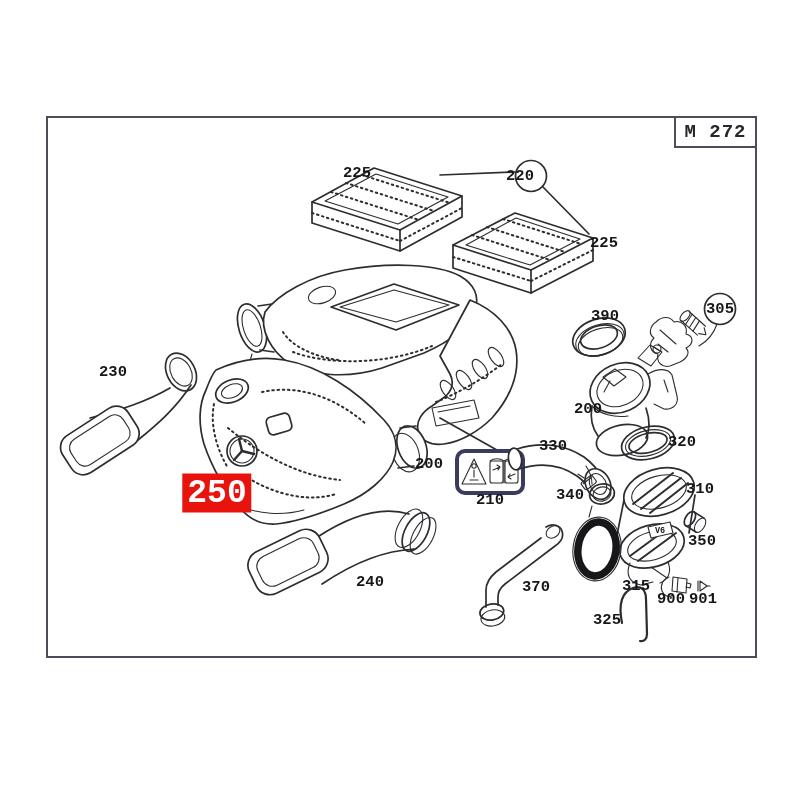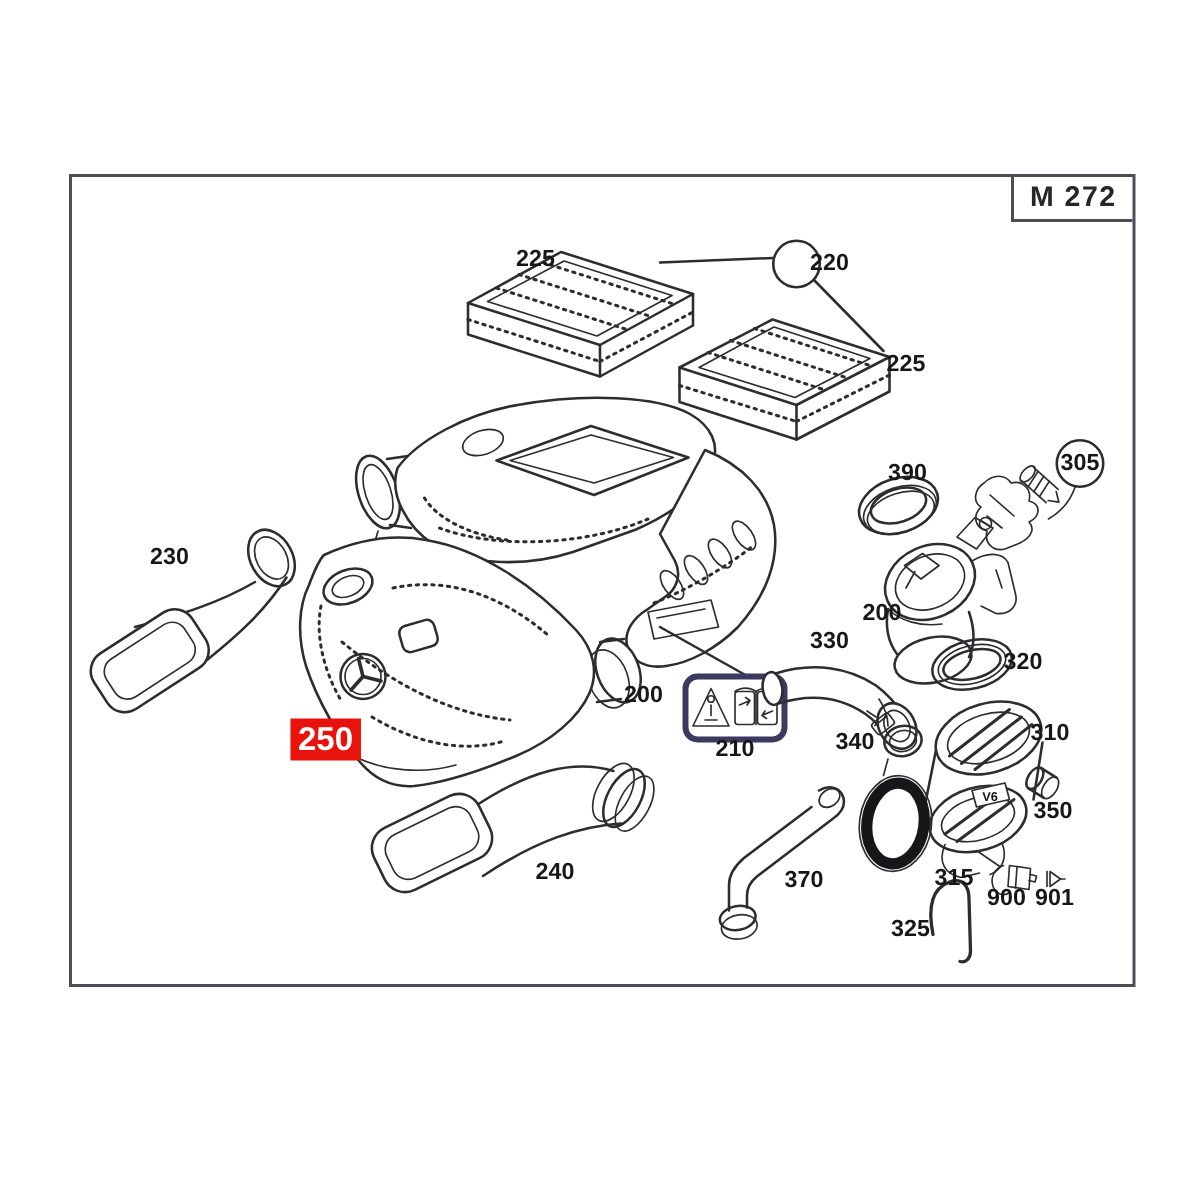--- a/index.html
+++ b/index.html
@@ -1,29 +1,29 @@
 <!DOCTYPE html>
 <html><head>
 <meta charset="utf-8">
 <style>
   html,body{margin:0;padding:0;background:#ffffff;width:800px;height:800px;overflow:hidden;}
-  .canvas{position:relative;width:800px;height:624px;background:#ffffff;font-family:Liberation Sans, sans-serif;}
+  .canvas{position:relative;width:800px;height:624px;background:#ffffff;font-family:Liberation Mono, monospace;}
   #frame{position:absolute;left:46px;top:116px;width:707px;height:538px;border:2px solid #4d4d57;background:#ffffff;}
   #code-box{position:absolute;left:674px;top:118px;width:79px;height:28px;border-left:2px solid #4d4d57;border-bottom:2px solid #4d4d57;display:flex;align-items:center;justify-content:center;}
   #code-box span{font-size:19px;font-weight:bold;color:#26262b;letter-spacing:1px;}
   #art{position:absolute;left:0;top:0;}
   #art path,#art ellipse,#art circle,#art line,#art rect,#art polyline{fill:none;stroke:#2d2d31;stroke-width:1.7;stroke-linecap:round;stroke-linejoin:round;}
   #art .fw{fill:#ffffff;}
   #art .thin{stroke-width:1.1;}
   #art .dots{stroke-dasharray:1.6 3.6;stroke-width:2;}
   #art .plate{stroke:#3b3b5f;stroke-width:4;fill:#ffffff;}
   #art .seal{stroke-width:7.5;stroke:#17171a;}
   #labels{position:absolute;left:0;top:0;width:800px;height:800px;padding-left:28px;}
   .part-label{position:absolute;transform:translate(-50%,-50%);font-size:15.5px;font-weight:bold;color:#17171a;white-space:nowrap;}
-  .part-label.highlight{background:#e8130c;color:#ffffff;font-size:22px;padding:1px 5px;}
+  .part-label.highlight{background:#e8130c;color:#ffffff;font-size:33px;padding:1px 5px;}
   .part-label.tiny{font-size:8.5px;text-align:center;}
 </style>
 </head>
 <body>
 
 <div class="canvas">
   <div id="frame"></div>
   <div id="code-box">
     <span>M 272</span>
   </div>
@@ -299,27 +299,27 @@
 
     <g>
       <line class="thin" x1="698" y1="581" x2="698" y2="591"></line>
       <path class="thin" d="M700,581 L707,586 L700,591 Z"></path>
       <line class="thin" x1="707" y1="586" x2="710" y2="586"></line>
     </g>
   </svg>
 
   <div id="labels">
       <span class="part-label" style="left: 357px; top: 173px;">225</span>
-      <span class="part-label circled" style="left: 553px; top: 176px;">220</span>
+      <span class="part-label circled" style="left: 520px; top: 176px;">220</span>
       <span class="part-label" style="left: 604px; top: 243px;">225</span>
       <span class="part-label" style="left: 605px; top: 316px;">390</span>
       <span class="part-label circled" style="left: 720px; top: 309px;">305</span>
       <span class="part-label" style="left: 113px; top: 372px;">230</span>
       <span class="part-label" style="left: 588px; top: 409px;">200</span>
-      <span class="part-label" style="left: 553px; top: 428px;">330</span>
+      <span class="part-label" style="left: 553px; top: 446px;">330</span>
       <span class="part-label" style="left: 682px; top: 442px;">320</span>
       <span class="part-label" style="left: 429px; top: 464px;">200</span>
       <span class="part-label" style="left: 700px; top: 489px;">310</span>
       <span class="part-label" style="left: 570px; top: 495px;">340</span>
       <span class="part-label highlight" style="left: 217px; top: 493px;">250</span>
       <span class="part-label" style="left: 490px; top: 500px; text-align: right;">210</span>
       <span class="part-label tiny" style="left: 660px; top: 531px;">V6</span>
       <span class="part-label" style="left: 702px; top: 541px;">350</span>
       <span class="part-label" style="left: 370px; top: 582px;">240</span>
       <span class="part-label" style="left: 536px; top: 587px;">370</span>

